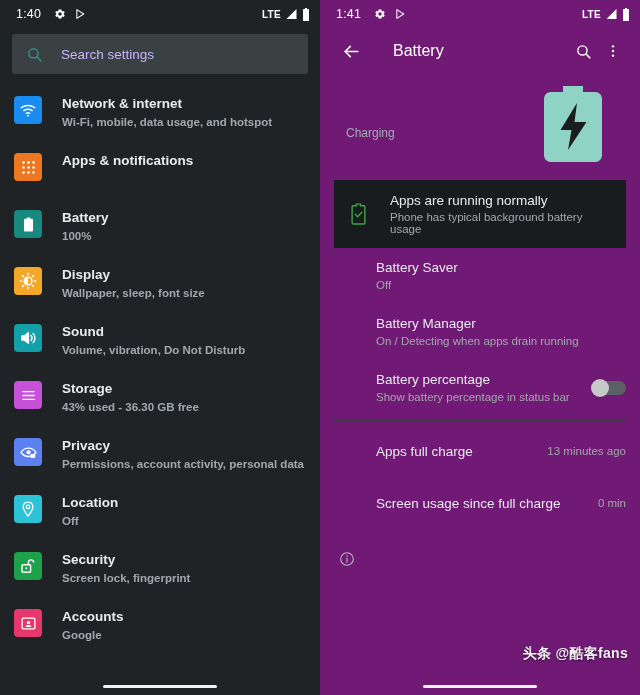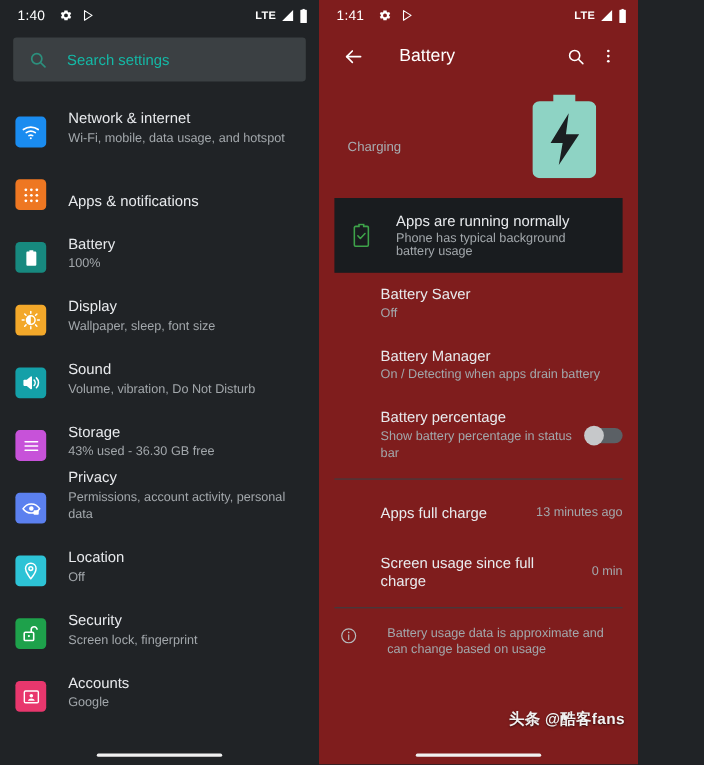--- a/index.html
+++ b/index.html
@@ -4,30 +4,30 @@
 <style>
   * { box-sizing: border-box; margin: 0; padding: 0; }
   html, body {
     width: 640px; height: 695px;
     background: #202326;
     font-family: "Liberation Sans", sans-serif;
     overflow: hidden;
   }
   .screen {
     position: relative;
-    width: 580px; height: 695px;
+    width: 640px; height: 695px;
     display: flex;
   }
   .panel {
     position: relative;
     width: 320px; height: 695px;
     background: #202326;
     overflow: hidden;
   }
-  .panel.right { background: #7f1d1d; }
+  .panel.right { background: #701a75; }
 
   
   .statusbar {
     height: 28px;
     display: flex;
     align-items: center;
     padding: 0 10px 0 16px;
     color: #ffffff;
   }
   .statusbar .clock {
@@ -45,31 +45,32 @@
     margin: 6px 12px 0 12px;
     height: 40px;
     background: #3b4043;
     border-radius: 3px;
     display: flex;
     align-items: center;
     padding: 0 14px;
   }
   .searchbar .sicon { margin-right: 18px; display:flex; }
   .searchbar .sph {
-    color: #14b8a6;
+    color: #c4b5fd;
     font-size: 13.5px;
   }
 
   
   .settings-list { margin-top: 12px; }
   .srow {
     display: flex;
-    align-items: flex-end;
+    align-items: flex-start;
     padding: 9px 12px 9px 14px;
     height: 57px;
+    font-weight: bold;
   }
   .sicon-box {
     width: 28px; height: 28px;
     border-radius: 4px;
     flex: 0 0 28px;
     display: flex; align-items: center; justify-content: center;
     margin-top: 1px;
   }
   .stext { margin-left: 20px; padding-top: 0px; }
   .stitle { color: #e8eaed; font-size: 13.5px; line-height: 17px; }
@@ -469,21 +470,21 @@
     <div class="opt">
       <div class="otext">
         <div class="otitle">Battery Saver</div>
         <div class="osub">Off</div>
       </div>
     </div>
 
     <div class="opt">
       <div class="otext">
         <div class="otitle">Battery Manager</div>
-        <div class="osub">On / Detecting when apps drain battery</div>
+        <div class="osub">On / Detecting when apps drain running</div>
       </div>
     </div>
 
     <div class="opt">
       <div class="otext">
         <div class="otitle">Battery percentage</div>
         <div class="osub">Show battery percentage in status bar</div>
       </div>
       <div class="toggle">
         <div class="knob"></div>
@@ -509,20 +510,19 @@
     <div class="divider"></div>
 
     <div class="footnote">
       <div class="fico">
         <svg width="16" height="16" viewBox="0 0 24 24" fill="none" stroke="#b6babd" stroke-width="1.6">
             <circle cx="12" cy="12" r="9.5"></circle>
             <path d="M12 10.8V17" stroke-linecap="round"></path>
             <circle cx="12" cy="7.4" r="1.1" fill="#b6babd" stroke="none"></circle>
           </svg>
       </div>
-      <div class="ftext">Battery usage data is approximate and can change based on usage</div>
     </div>
 
     <div class="home-bar"></div>
     <div class="watermark">头条 @酷客fans</div>
   </div>
 
 </div>
 
 </body></html>

